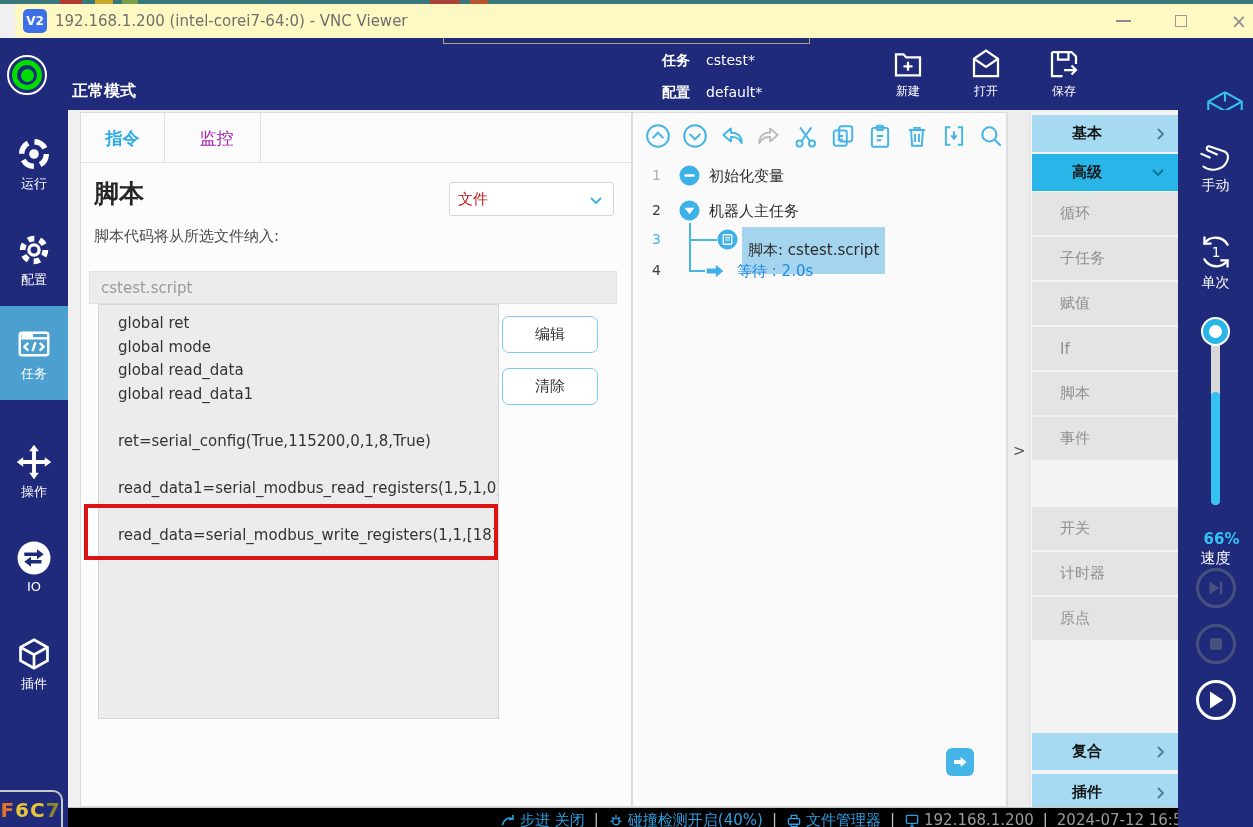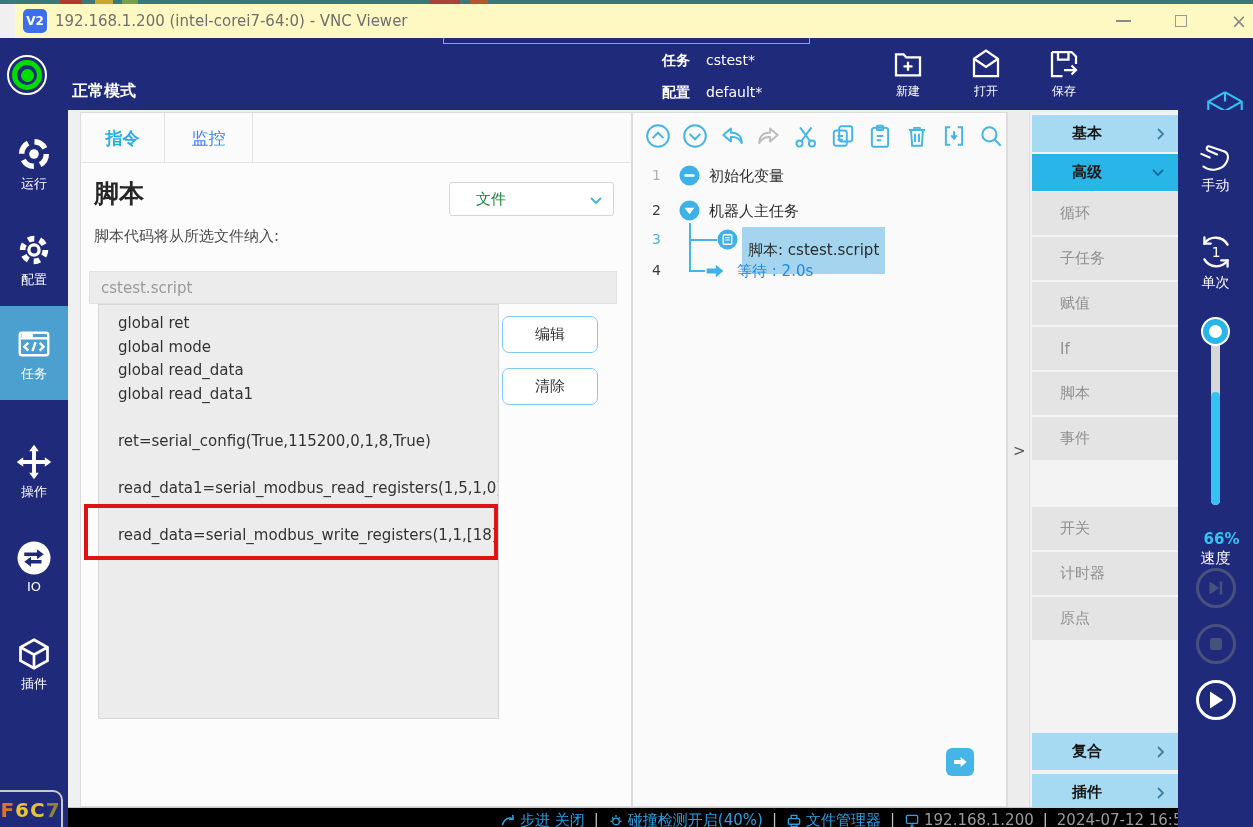--- a/index.html
+++ b/index.html
@@ -45,24 +45,24 @@
   .sb-item .lbl{font-size:13px;}
   .sb-active{position:absolute;left:0;top:196px;width:68px;height:94px;background:var(--sbactive);}
   .f6c7{position:absolute;left:0;bottom:0;width:63px;height:37px;border:2px solid #c9c9c9;border-left:none;border-bottom:none;border-radius:0 10px 0 0;display:flex;align-items:center;justify-content:center;font-size:20px;font-weight:bold;letter-spacing:1px;}
   .f6c7 .c0{color:#e2702a}.f6c7 .c1{color:#e8c437}.f6c7 .c2{color:#e6c23a}.f6c7 .c3{color:#8f8430}
 
   
   .editor{position:absolute;left:80px;top:112px;width:552px;height:695px;background:#fcfcfc;border:1px solid #dcdcdc;}
   .tabbar{position:absolute;left:0;top:0;width:100%;height:50px;border-bottom:1px solid #e3e3e3;background:#fbfbfb;}
   .tab{position:absolute;top:0;height:50px;display:flex;align-items:center;justify-content:center;font-size:17px;border-right:1px solid #e3e3e3;}
   .tab0{left:0;width:84px;color:#29abe2;font-weight:bold;}
-  .tab1{left:84px;width:88px;color:#3b82f6;}
+  .tab1{left:92px;width:88px;color:#a21caf;}
   .ed-heading{position:absolute;left:13px;top:64px;font-size:25px;font-weight:bold;color:#262626;}
   .src-label{position:absolute;left:337px;top:79px;font-size:14px;color:#555;margin-left:42px;}
-  .dropdown{position:absolute;left:368px;top:69px;width:165px;height:34px;background:#fff;border:1px solid #d5d5d5;border-radius:3px;font-size:15px;color:#15803d;display:flex;align-items:center;padding-left:26px;}
+  .dropdown{position:absolute;left:368px;top:69px;width:165px;height:34px;background:#fff;border:1px solid #d5d5d5;border-radius:3px;font-size:15px;color:#b91c1c;display:flex;align-items:center;padding-left:8px;}
   .dropdown svg{position:absolute;right:10px;top:13px;}
   .hint{position:absolute;left:13px;top:114px;font-size:15px;color:#4a4a4a;}
   .filefield{position:absolute;left:8px;top:158px;width:528px;height:33px;background:#ececec;border:1px solid #e2e2e2;font-size:15px;color:#9a9a9a;display:flex;align-items:center;padding-left:11px;}
   .codebox{position:absolute;left:17px;top:191px;width:401px;height:415px;background:#ececec;border:1px solid #d6d6d6;padding:9px 4px 0 19px;overflow:hidden;}
   .code-line{height:23.5px;font-size:15px;color:#333;white-space:nowrap;}
   .redbox{position:absolute;left:3px;top:391px;width:414px;height:56px;border:4px solid var(--red);z-index:5;}
   .edbtn{position:absolute;left:421px;width:96px;height:37px;background:#fff;border:1.5px solid #7fcaf2;border-radius:7px;font-size:15px;color:#333;display:flex;align-items:center;justify-content:center;}
 
   
   .treepanel{position:absolute;left:632px;top:112px;width:375px;height:695px;background:#fafafa;border:1px solid #ddd;}

